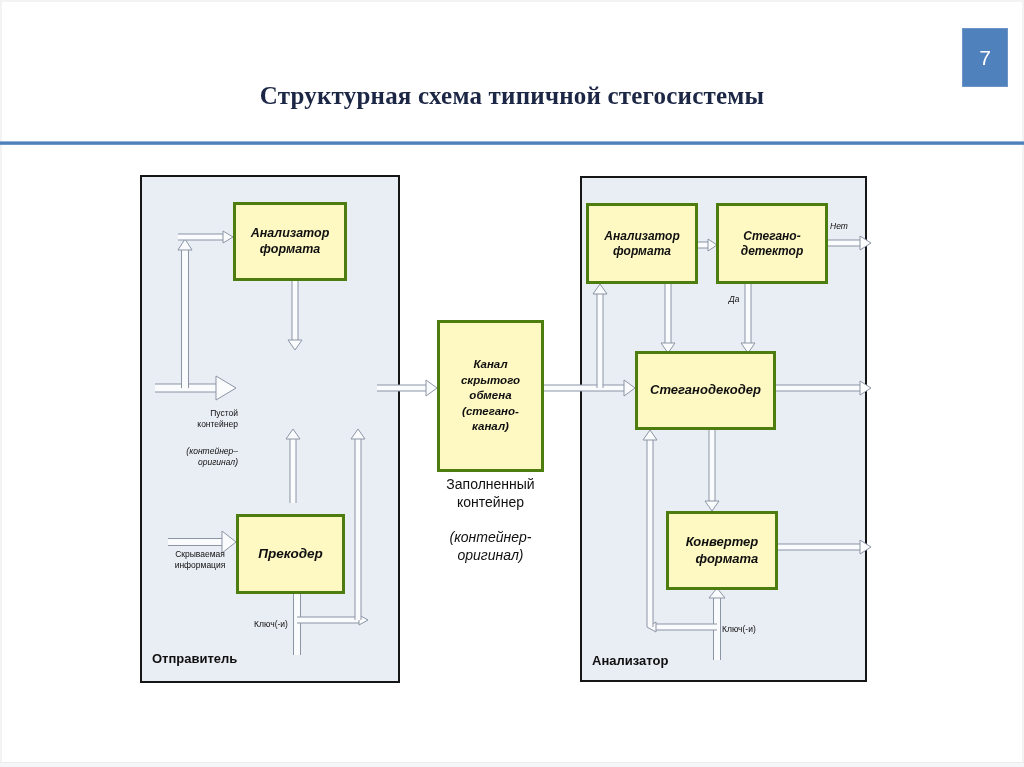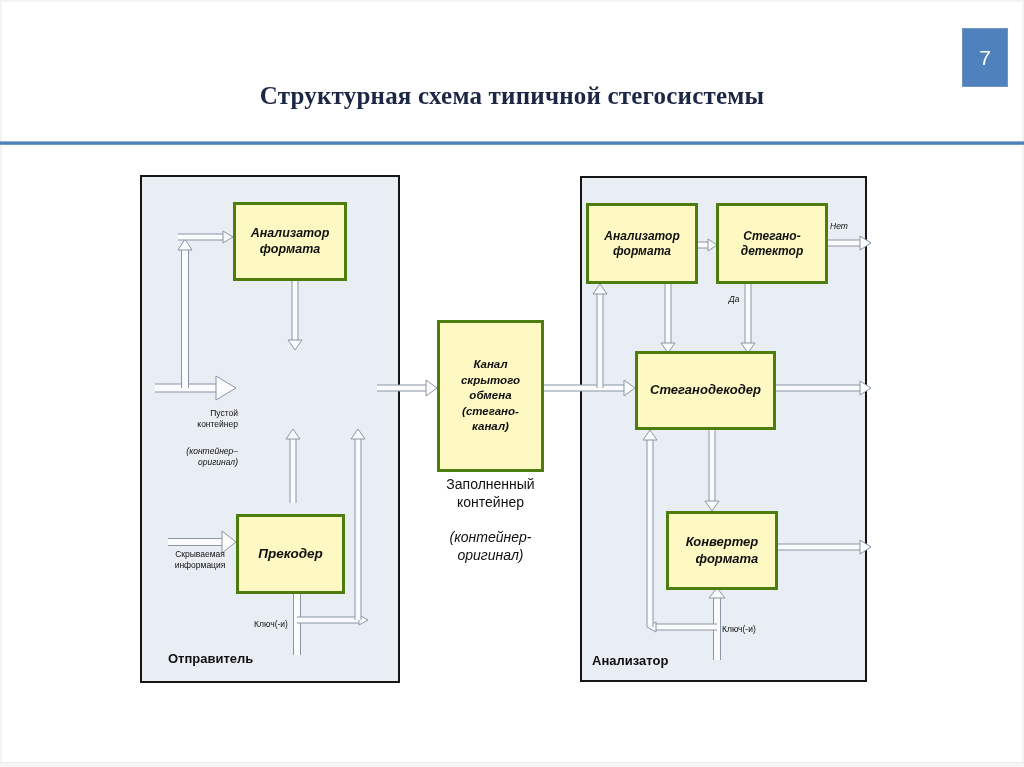--- a/index.html
+++ b/index.html
@@ -59,21 +59,21 @@
   .n-empty{left:146px;top:397px;width:92px;text-align:right;}
   .n-hidden{left:155px;top:549px;width:90px;}
   .n-key1{left:247px;top:619px;width:48px;}
   .n-filled{left:431px;top:457px;width:119px;font-size:14px;}
   .n-no{left:830px;top:221px;width:34px;font-style:italic;text-align:left;}
   .n-yes{left:722px;top:294px;width:24px;font-style:italic;}
   .n-key2{left:722px;top:624px;width:48px;text-align:left;}
   .panel-label{
     position:absolute;z-index:4;font-weight:bold;color:#101010;font-size:13px;
   }
-  .pl-sender{left:152px;top:651px;margin-left:16px;}
+  .pl-sender{left:152px;top:651px;}
   .pl-receiver{left:592px;top:653px;}
 </style>
 </head>
 <body>
 
 <div class="slide">
 
   <div class="pageno">7</div>
   <div class="title">Структурная схема типичной стегосистемы</div>
   <div class="rule"></div>

